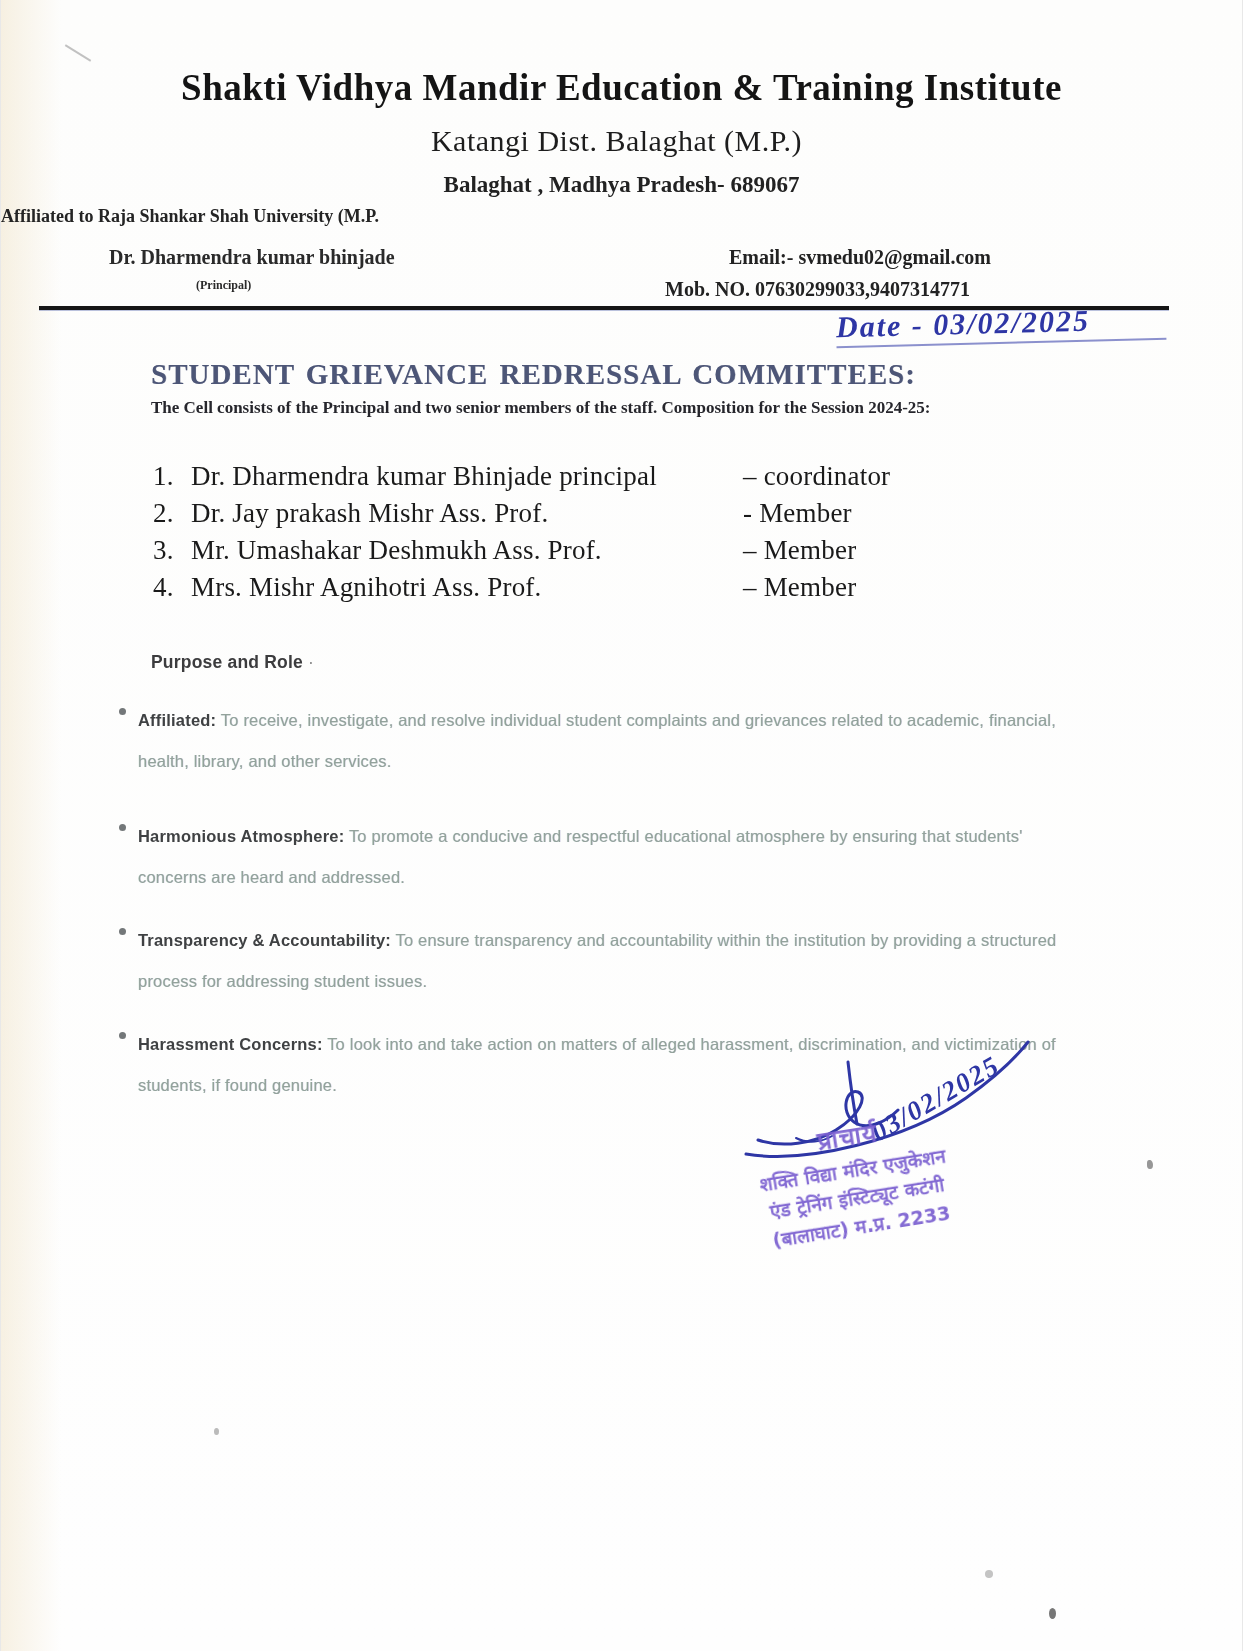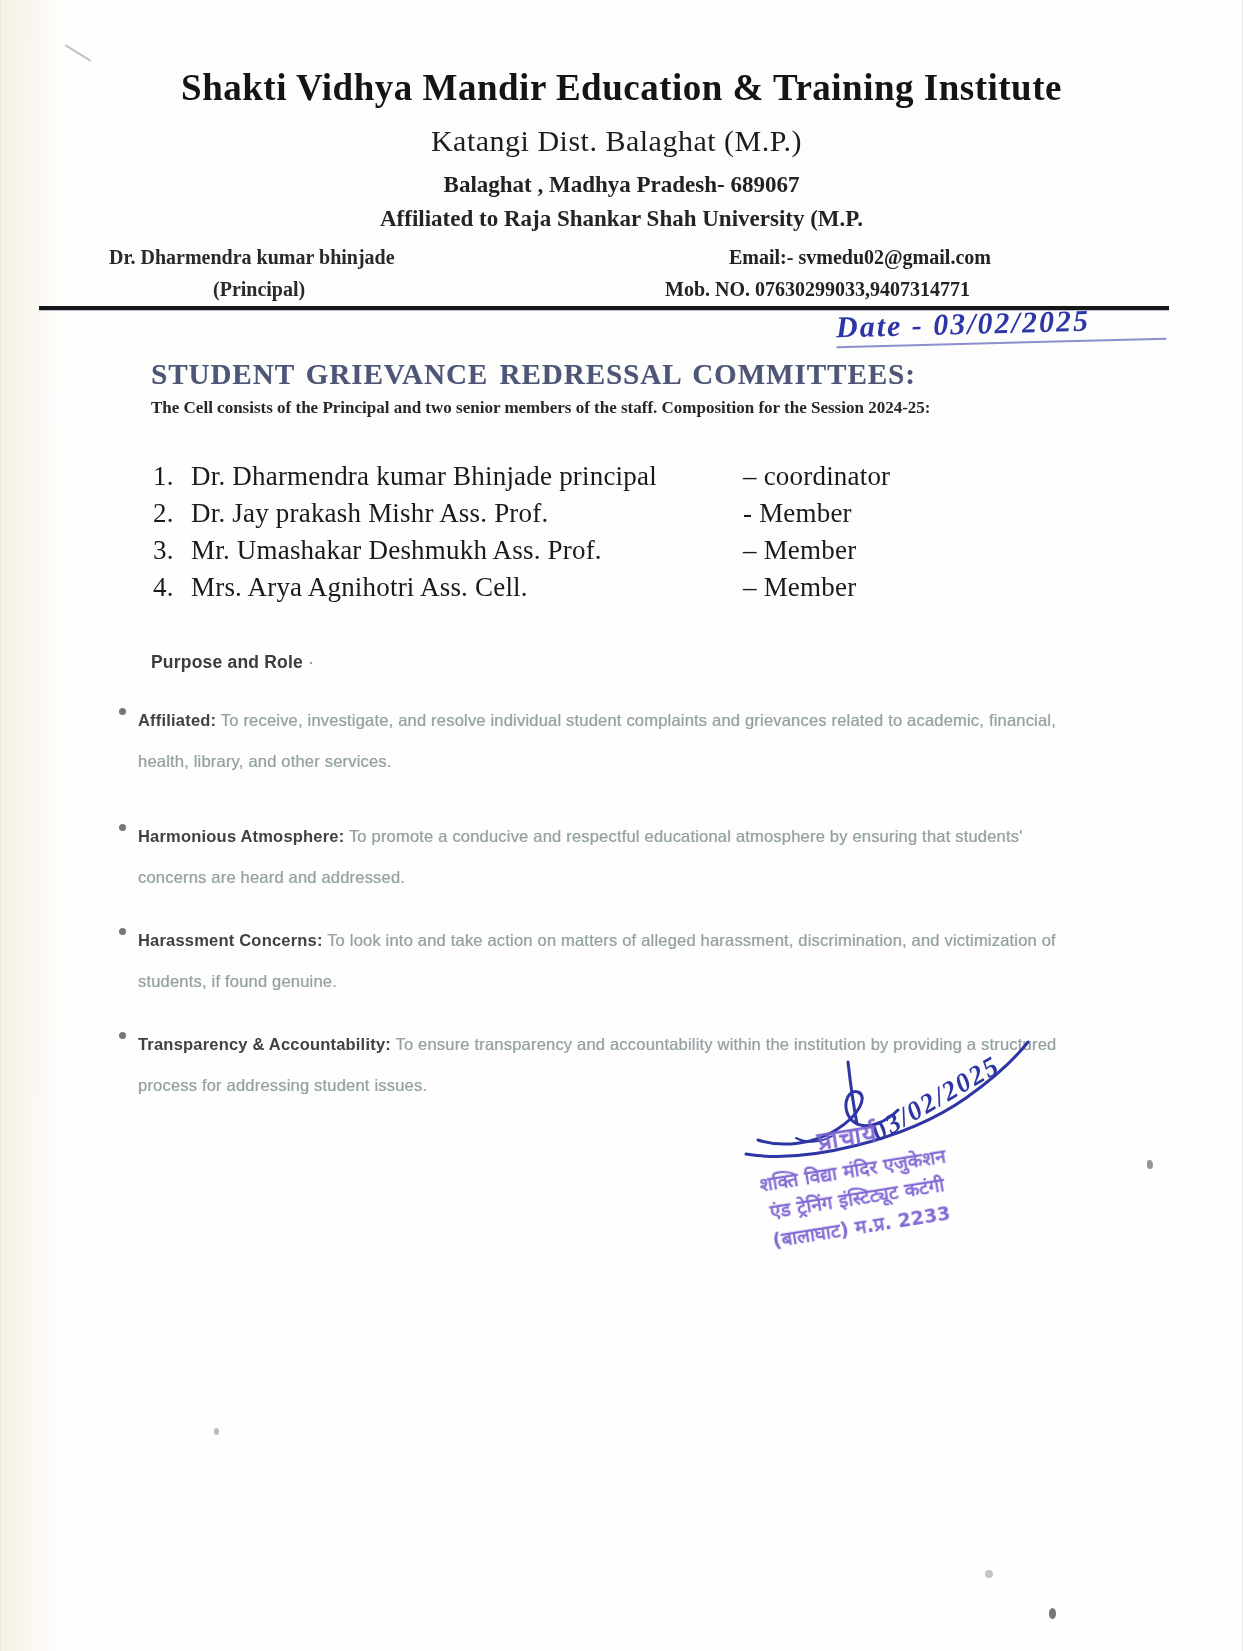--- a/index.html
+++ b/index.html
@@ -22,25 +22,25 @@
   }
   .loc-line{
     left:0;right:10px;top:124px;text-align:center;
     font-size:30px;font-weight:400;color:#1d1d1d;letter-spacing:0.5px;
   }
   .addr-line{
     left:0;right:0;top:172px;text-align:center;
     font-size:23px;font-weight:600;color:#222;
   }
   .affil-line{
-    left:0;right:0;top:206px;text-align:center;
-    font-size:23px;font-weight:600;color:#242424;
+    left:0;right:0;top:206px;text-align:left;
+    font-size:18px;font-weight:600;color:#242424;
   }
   .principal-name{left:108px;top:246px;font-size:20px;font-weight:600;color:#2a2a2a;}
-  .principal-title{left:212px;top:278px;font-size:20px;font-weight:600;color:#2a2a2a;}
+  .principal-title{left:195px;top:278px;font-size:12px;font-weight:600;color:#2a2a2a;}
   .email-line{left:728px;top:246px;font-size:20px;font-weight:600;color:#222;}
   .mobile-line{left:664px;top:278px;font-size:20px;font-weight:600;color:#222;}
   .rule{
     left:38px;top:306px;width:1130px;height:4px;background:#161616;
     box-shadow:0 1px 0 rgba(60,80,160,0.35);
   }
   
   .hand-date{
     left:835px;top:306px;width:330px;
     font-size:30px;font-style:italic;font-weight:600;
@@ -160,21 +160,21 @@
       <span class="member-name">Dr. Jay prakash Mishr Ass. Prof.</span>
       <span class="member-role">- Member</span>
     </div>
     <div class="member-row">
       <span class="member-num">3.</span>
       <span class="member-name">Mr. Umashakar Deshmukh Ass. Prof.</span>
       <span class="member-role">– Member</span>
     </div>
     <div class="member-row">
       <span class="member-num">4.</span>
-      <span class="member-name">Mrs. Arya Agnihotri Ass. Cell.</span>
+      <span class="member-name">Mrs. Mishr Agnihotri Ass. Prof.</span>
       <span class="member-role">– Member</span>
     </div>
   </div>
 
   <div class="abs purpose-heading">
     <span>Purpose and Role</span><span class="dot"> ·</span>
   </div>
 
   <div class="abs bullets">
     <div class="bullet gap-lg">
@@ -187,29 +187,29 @@
     <div class="bullet">
       <span class="bullet-dot"></span>
       <div class="bullet-body">
         <span class="bullet-label">Harmonious Atmosphere:</span>
         <span class="bullet-text">To promote a conducive and respectful educational atmosphere by ensuring that students' concerns are heard and addressed.</span>
       </div>
     </div>
     <div class="bullet">
       <span class="bullet-dot"></span>
       <div class="bullet-body">
+        <span class="bullet-label">Transparency &amp; Accountability:</span>
+        <span class="bullet-text">To ensure transparency and accountability within the institution by providing a structured process for addressing student issues.</span>
+      </div>
+    </div>
+    <div class="bullet">
+      <span class="bullet-dot"></span>
+      <div class="bullet-body">
         <span class="bullet-label">Harassment Concerns:</span>
         <span class="bullet-text">To look into and take action on matters of alleged harassment, discrimination, and victimization of students, if found genuine.</span>
-      </div>
-    </div>
-    <div class="bullet">
-      <span class="bullet-dot"></span>
-      <div class="bullet-body">
-        <span class="bullet-label">Transparency &amp; Accountability:</span>
-        <span class="bullet-text">To ensure transparency and accountability within the institution by providing a structured process for addressing student issues.</span>
       </div>
     </div>
   </div>
 
   <div class="abs signature">
     <svg width="310" height="160" viewBox="0 0 310 160">
       <g fill="none" stroke="#2e36a5" stroke-width="3" stroke-linecap="round">
         <path d="M22,120 C46,128 78,124 100,110 C124,95 132,76 122,72 C110,68 104,92 118,102 C132,112 152,100 162,90"></path>
         <path d="M112,42 C114,60 118,88 121,104"></path>
         <path d="M10,134 C70,144 170,120 230,78 C258,58 278,40 292,22"></path>

